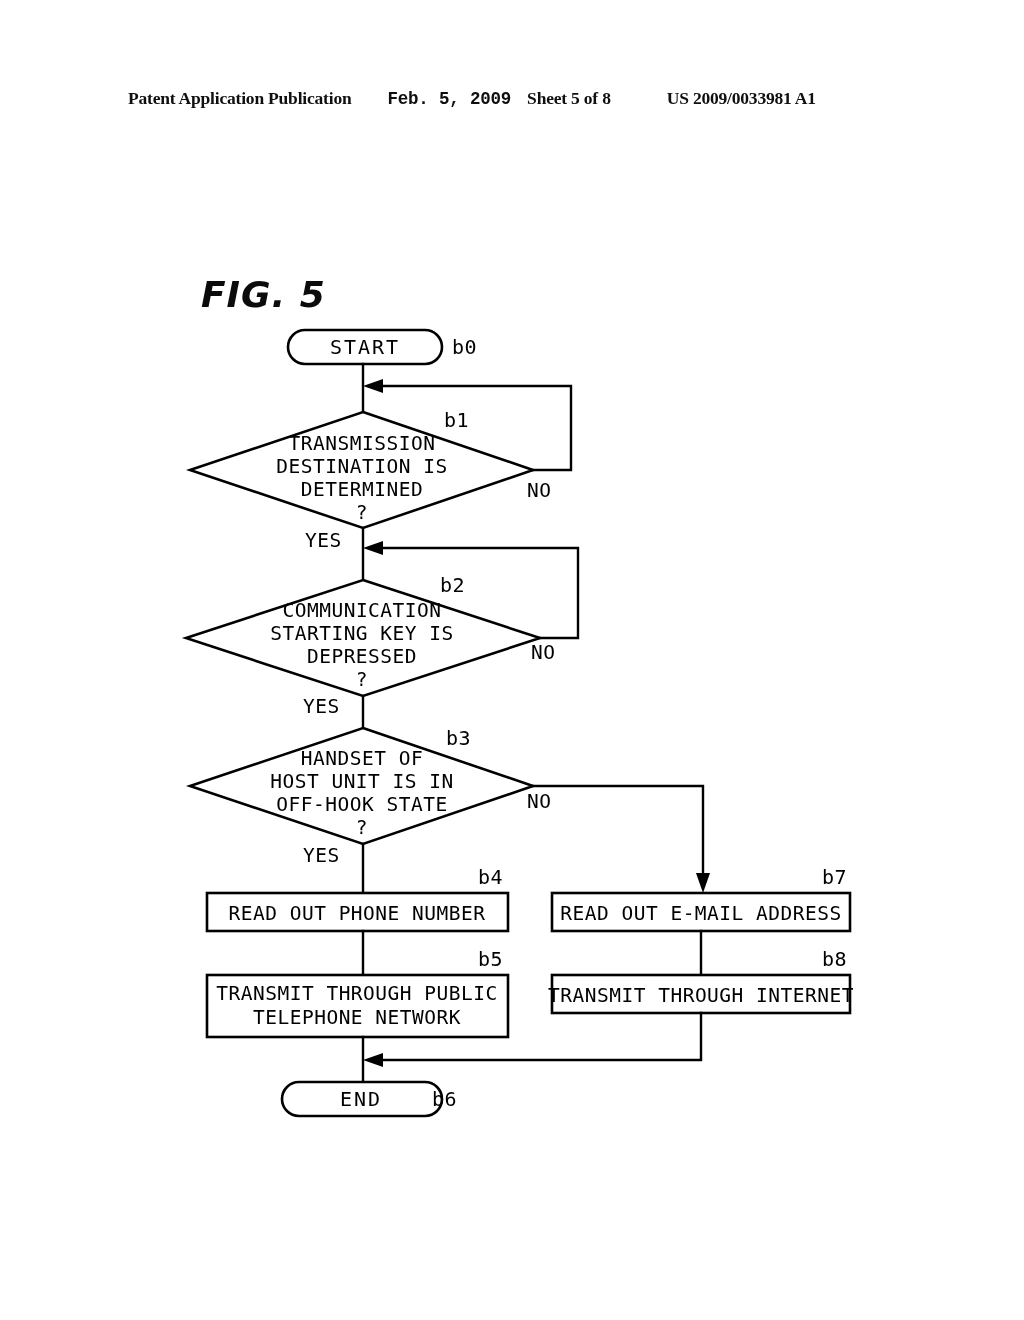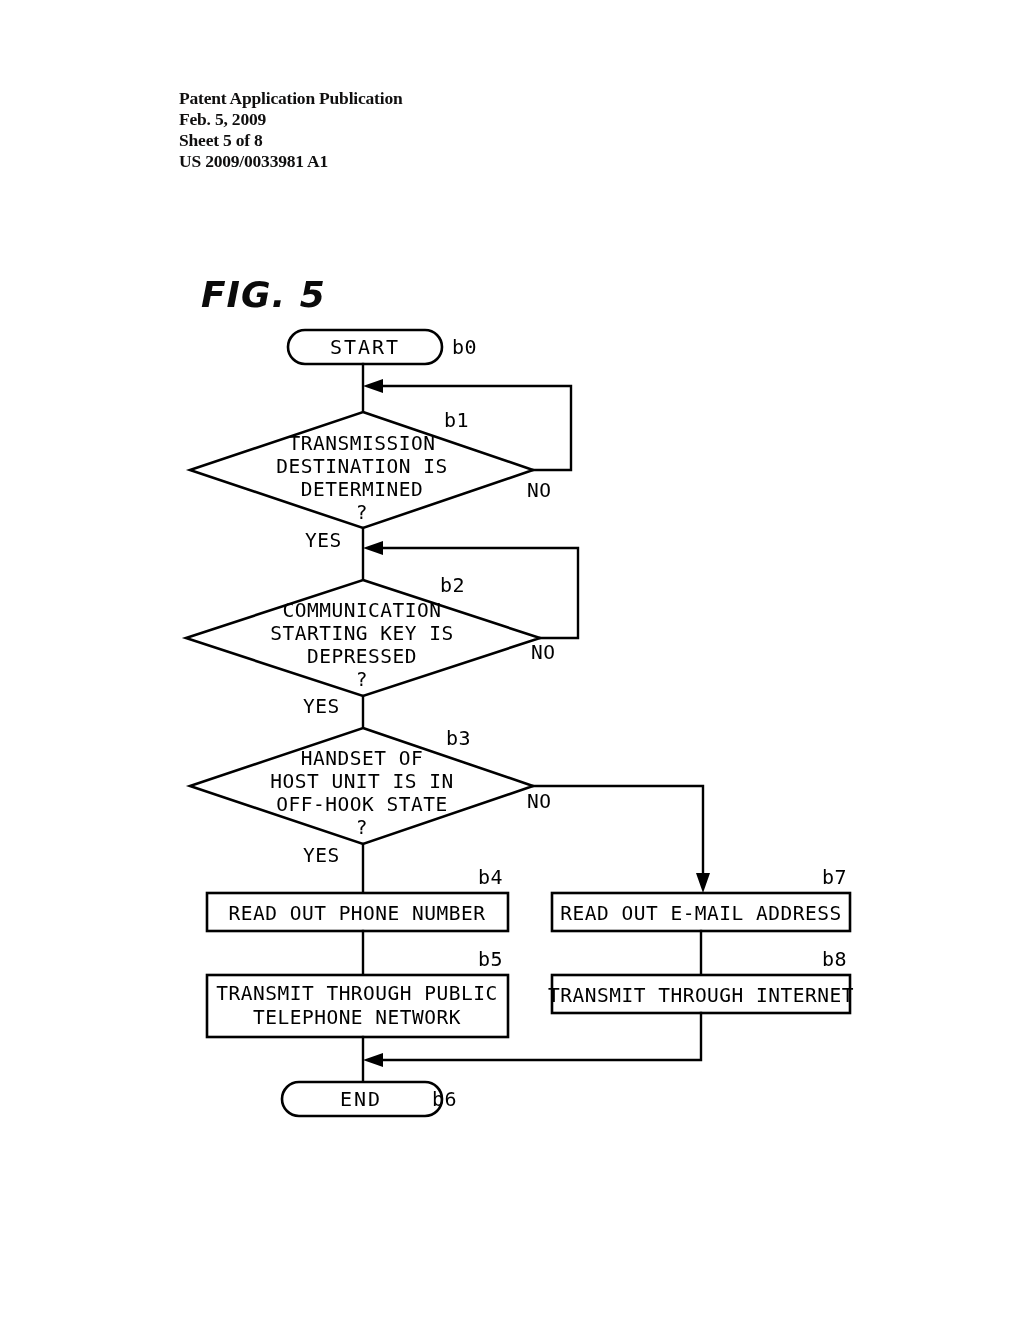--- a/index.html
+++ b/index.html
@@ -28,26 +28,25 @@
     right: 128px;
     height: 26px;
     display: flex;
     align-items: baseline;
     font-family: "Liberation Serif", serif;
     font-weight: bold;
     font-size: 17.5px;
     letter-spacing: -0.2px;
     color: #100f0f;
     white-space: nowrap;
-    flex-direction: column;
   }
   .header .h-pub      { }
-  .header .h-date     { margin-left: 51px; }
+  .header .h-date     { margin-left: 36px; font-family: Liberation Mono, monospace; }
   .header .h-sheet    { margin-left: 16px; text-align: right; }
-  .header .h-patno    { }
+  .header .h-patno    { margin-left: 56px; }
 
   
   .fig-title {
     position: absolute;
     left: 201px;
     top: 262px;
     font-family: "DejaVu Sans", sans-serif;
     font-style: italic;
     font-weight: bold;
     font-size: 36px;

